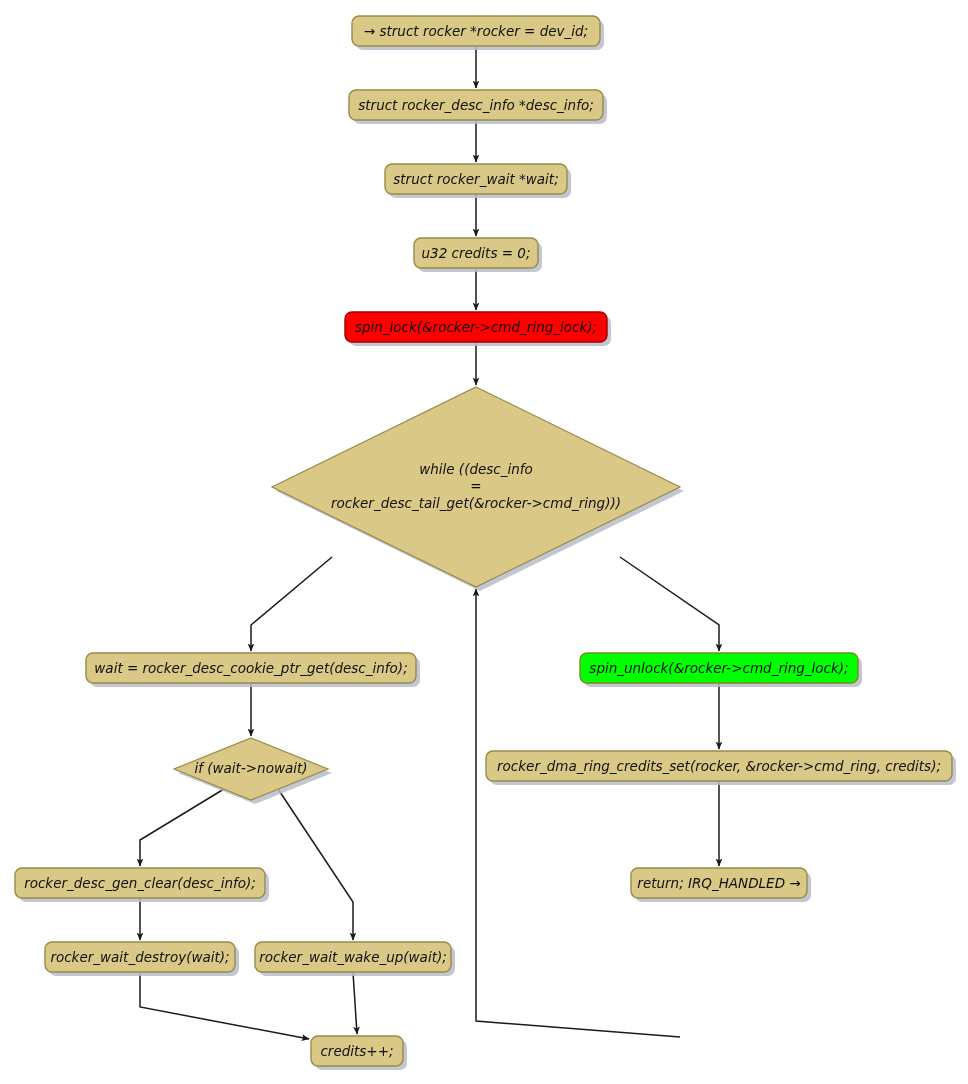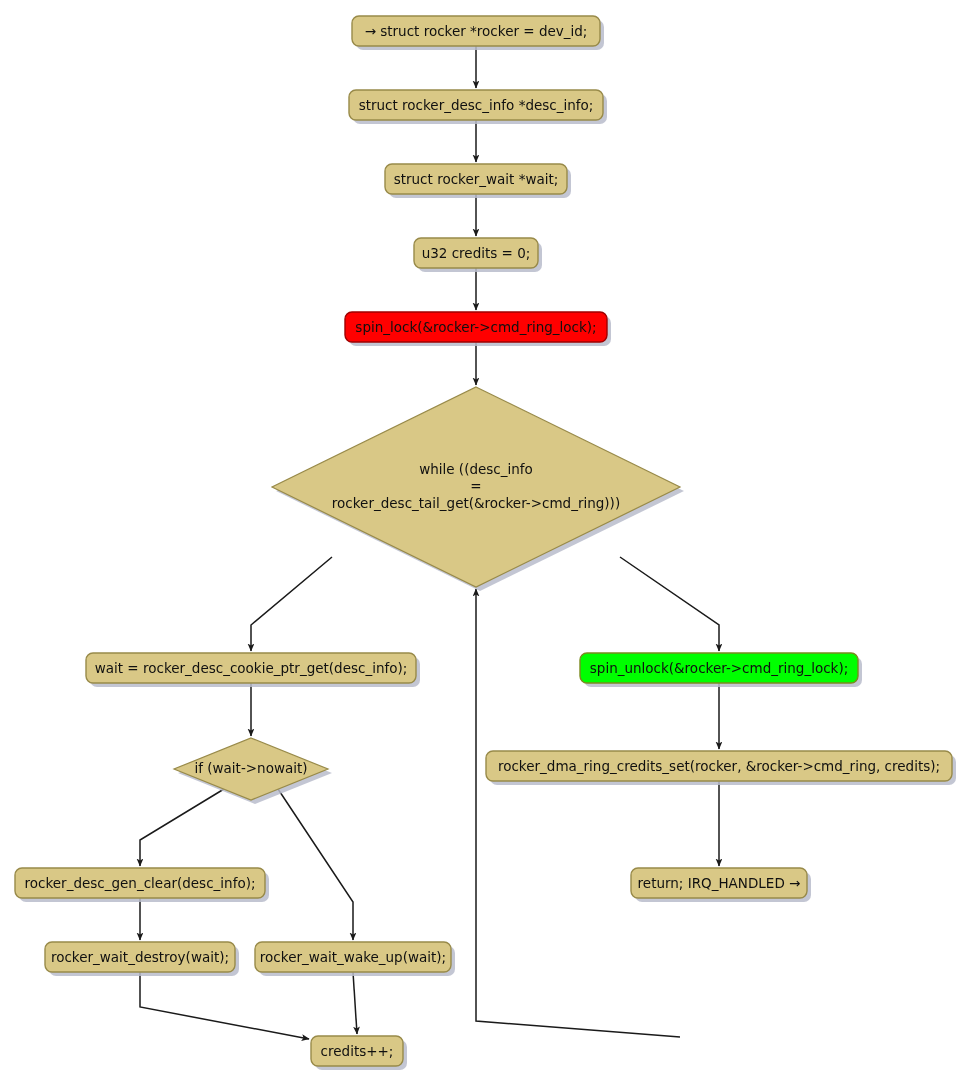--- a/index.html
+++ b/index.html
@@ -10,20 +10,21 @@
   body {
     width: 968px;
     height: 1084px;
     font-family: "DejaVu Sans", sans-serif;
     overflow: hidden;
   }
   #flowchart-root {
     position: relative;
     width: 968px;
     height: 832px;
+    font-style: italic;
   }
   svg#flow-svg {
     display: block;
     width: 968px;
     height: 1084px;
   }
   .node-label {
     font-family: "DejaVu Sans", sans-serif;
     font-size: 13.5px;
     fill: #101010;

